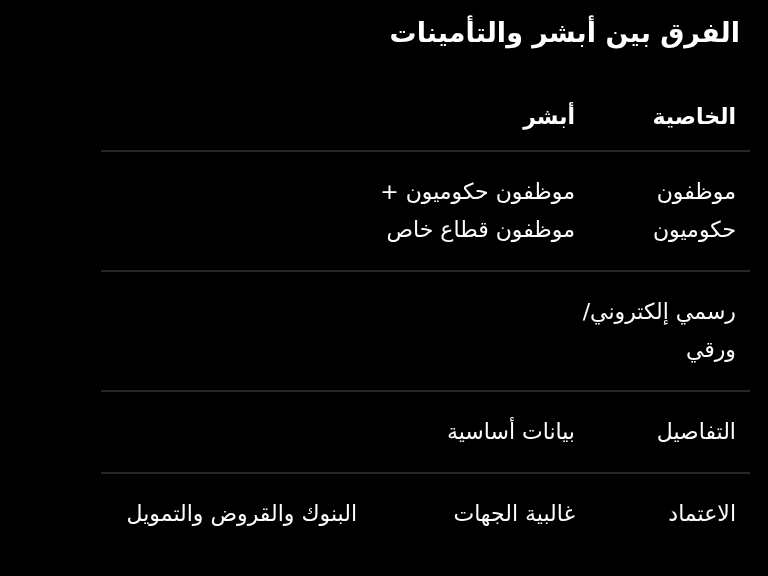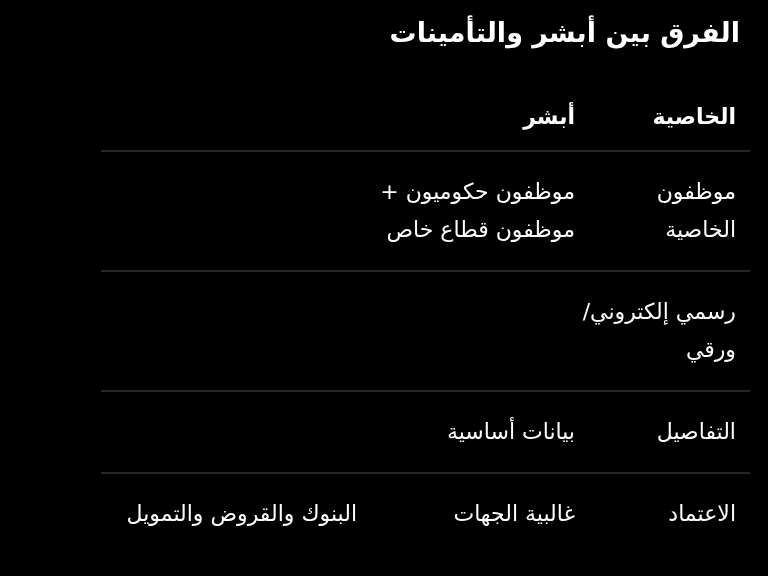--- a/index.html
+++ b/index.html
@@ -64,21 +64,21 @@
   <h1 class="title">الفرق بين أبشر والتأمينات</h1>
 
   <div class="table">
 
     <div class="row header">
       <div class="cell">الخاصية</div>
       <div class="cell">أبشر</div>
     </div>
 
     <div class="row">
-      <div class="cell">موظفون الخاصية</div>
+      <div class="cell">موظفون حكوميون</div>
       <div class="cell">موظفون حكوميون + موظفون قطاع خاص</div>
     </div>
 
     <div class="row">
       <div class="cell">رسمي إلكتروني/ورقي</div>
     </div>
 
     <div class="row">
       <div class="cell">التفاصيل</div>
       <div class="cell">بيانات أساسية</div>

